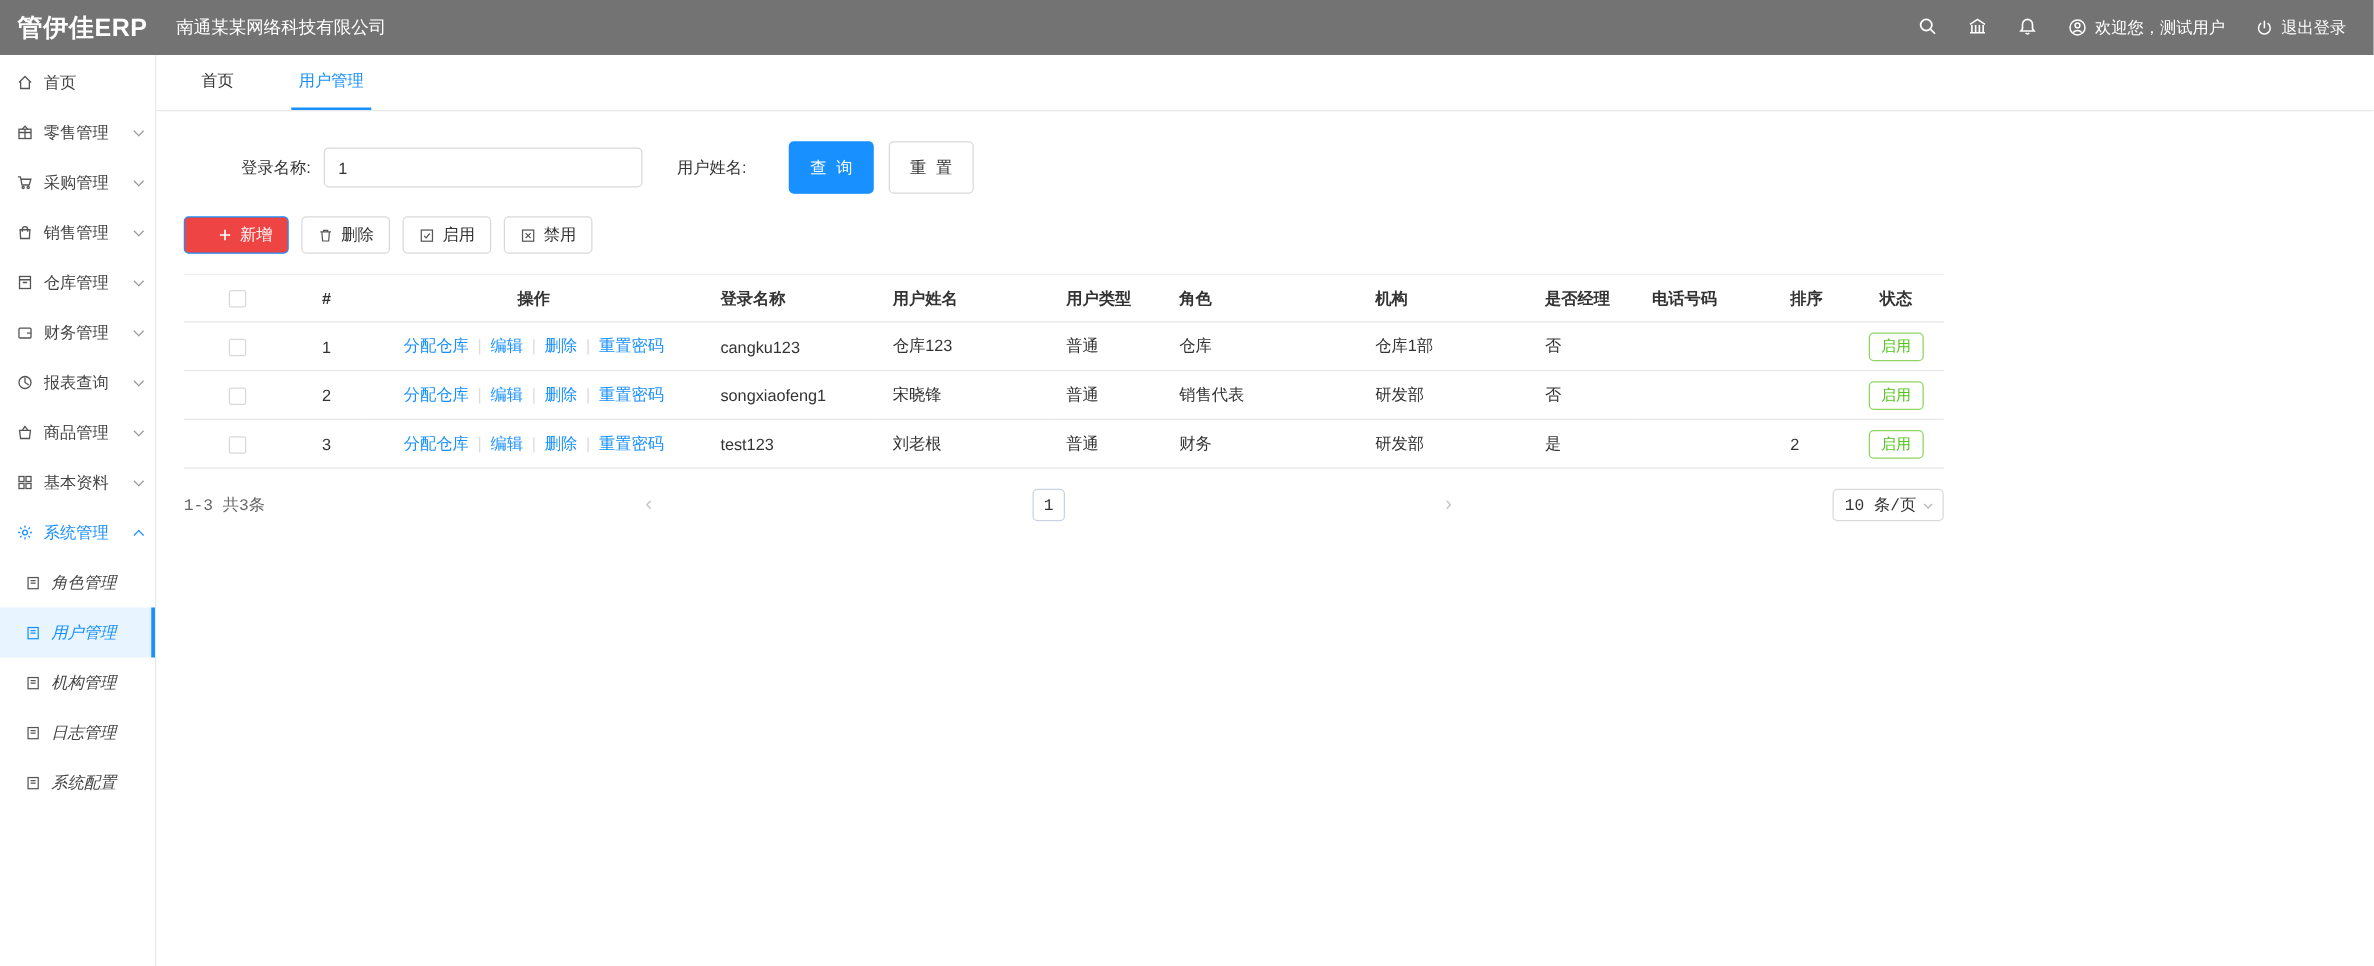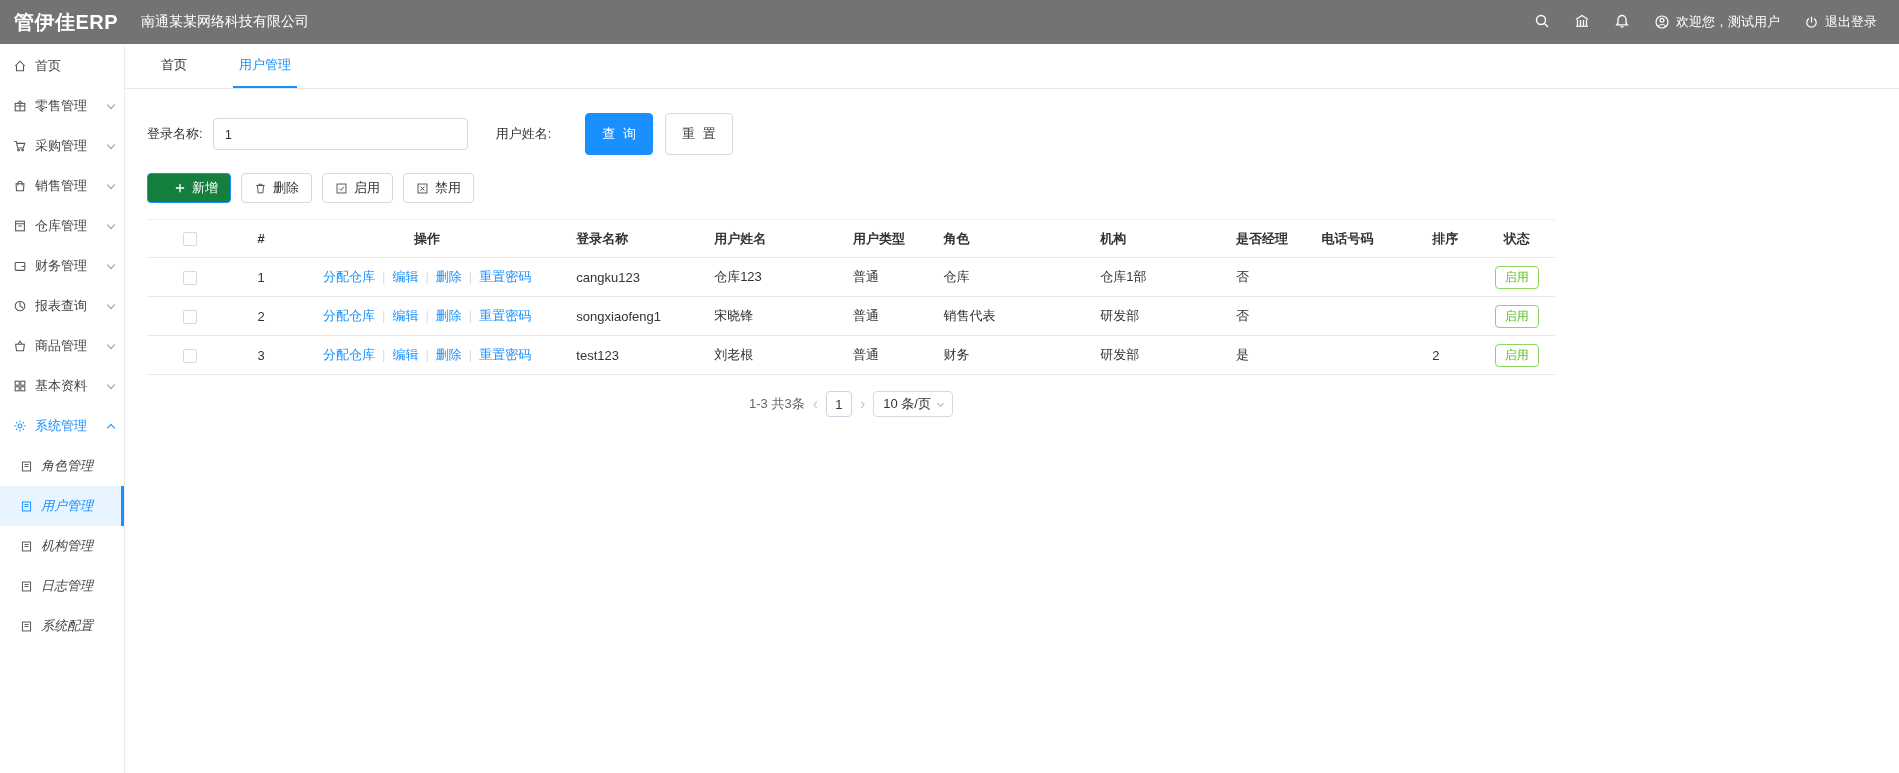--- a/index.html
+++ b/index.html
@@ -60,21 +60,21 @@
   }
   .tab {
     display:flex; align-items:center; padding:0 6px; cursor:pointer;
     color:#333; border-bottom:2px solid transparent;
   }
   .tab.active { color:#1890ff; border-bottom-color:#1890ff; }
 
   .content { padding:24px 24px 0 22px; }
 
   
-  .filterbar { display:flex; align-items:center; }
+  .filterbar { display:flex; align-items:center;margin-left:46px; }
   .flabel { margin-right:10px; white-space:nowrap; }
   .flabel.second { margin-left:28px; }
   .inp {
     width:255px; height:32px; border:1px solid #d9d9d9; border-radius:4px;
     padding:0 11px; font-size:13px; color:#333; outline:none;
     font-family:inherit;
   }
   .inp::placeholder { color:#bfbfbf; }
   .btn {
     height:42px; border-radius:4px; font-size:13px; cursor:pointer;
@@ -83,21 +83,21 @@
   .btn.primary { background:#1890ff; border:1px solid #1890ff; color:#fff; margin-left:24px; }
   .btn.plain { background:#fff; border:1px solid #d9d9d9; color:#333; margin-left:12px; }
 
   
   .toolbar { margin-top:18px; display:flex; gap:10px; }
   .tbtn {
     height:30px; display:inline-flex; align-items:center; gap:6px;
     border:1px solid #d9d9d9; border-radius:4px; background:#fff; color:#333;
     padding:0 12px; font-size:13px; cursor:pointer; font-family:inherit;
   }
-  .tbtn.primary { background:#15803d; border-color:#1890ff; color:#fff;padding-left:26px; }
+  .tbtn.primary { background:#ef4444; border-color:#1890ff; color:#fff;padding-left:26px; }
 
   
   .table-wrap { margin-top:16px; }
   table.grid { border-collapse:collapse; width:1408px; table-layout:fixed; }
   .grid th {
     height:38px; font-weight:bold; color:#333; font-size:13px;
     border-bottom:1px solid #e8e8e8; border-top:1px solid #f0f0f0;
     padding:0 12px; background:#fff;
   }
   .grid td {
@@ -112,22 +112,22 @@
   }
   a.link { color:#1890ff; text-decoration:none; cursor:pointer; white-space:nowrap; }
   .sep { color:#dcdcdc; margin:0 7px; }
   .badge-enable {
     display:inline-block; color:#52c41a; border:1px solid #8fd460; border-radius:4px;
     padding:2px 9px; font-size:12px; background:#fff; cursor:pointer;
   }
 
   
   .pagination {
-    margin-top:16px; width:1408px; display:flex; justify-content:center;
-    align-items:center; gap:6px; color:#666;
+    margin-top:16px; width:1408px; display:flex; justify-content:space-between;
+    align-items:center; gap:24px; color:#666;font-family:Liberation Mono, monospace;
   }
   .pg-arrow { color:#c9c9c9; font-size:16px; line-height:1; cursor:pointer; padding:0 2px; }
   .pg-num {
     width:26px; height:26px; border:1px solid #c9d4e0; border-radius:4px;
     display:flex; align-items:center; justify-content:center; color:#333; background:#fff;
     cursor:pointer;
   }
   .pg-size {
     height:26px; border:1px solid #d9d9d9; border-radius:4px; background:#fff;
     display:flex; align-items:center; gap:7px; padding:0 9px; color:#333; cursor:pointer;

